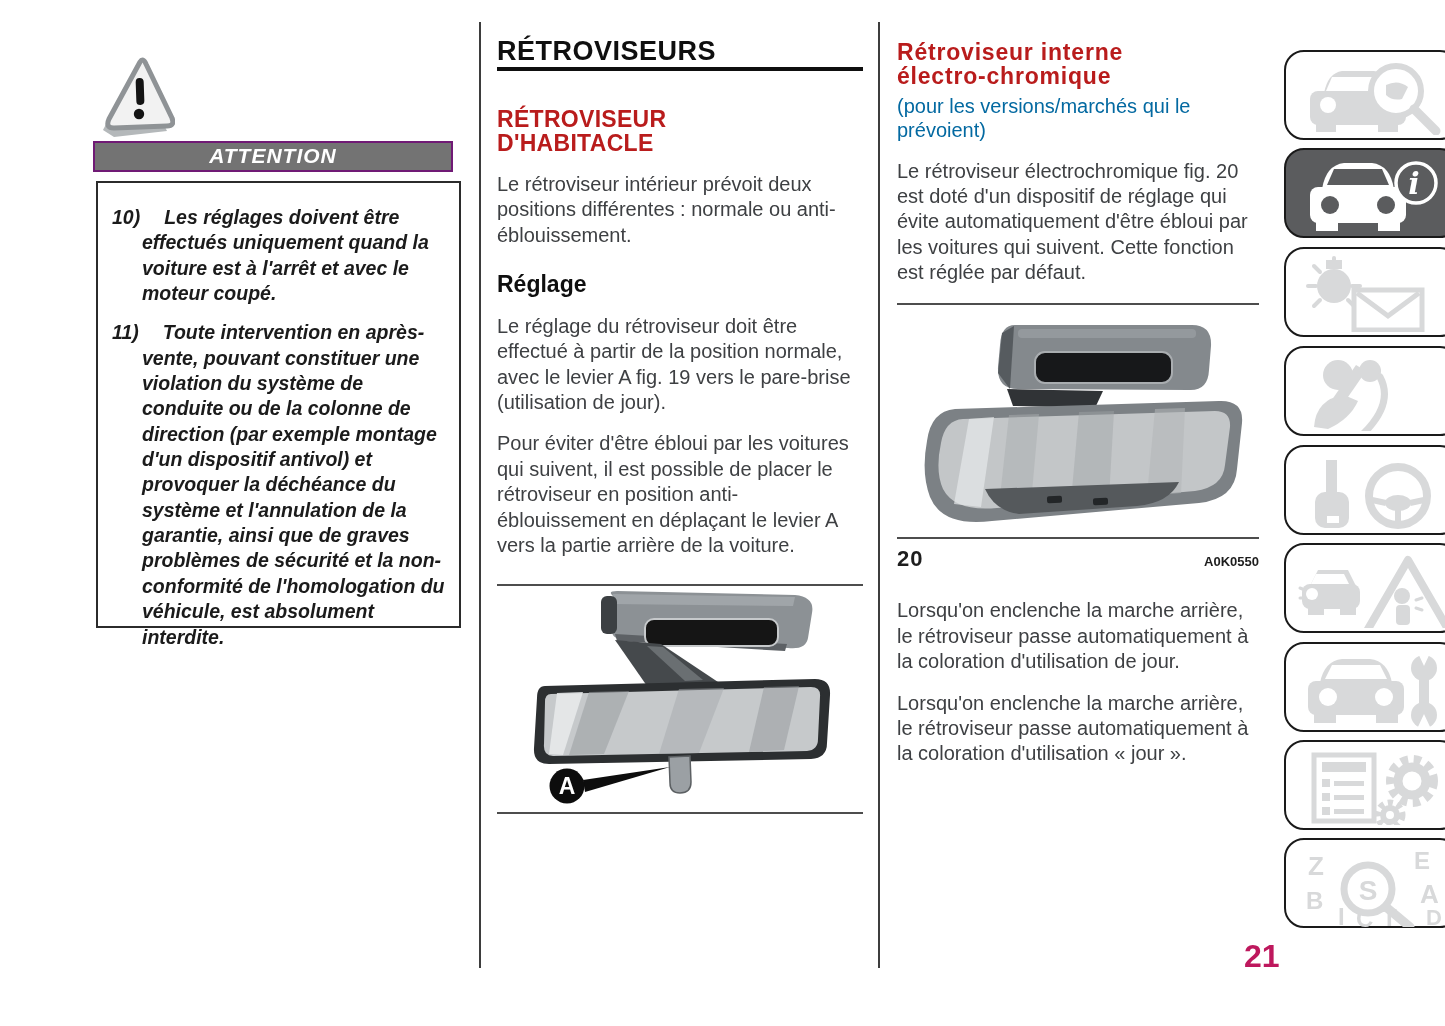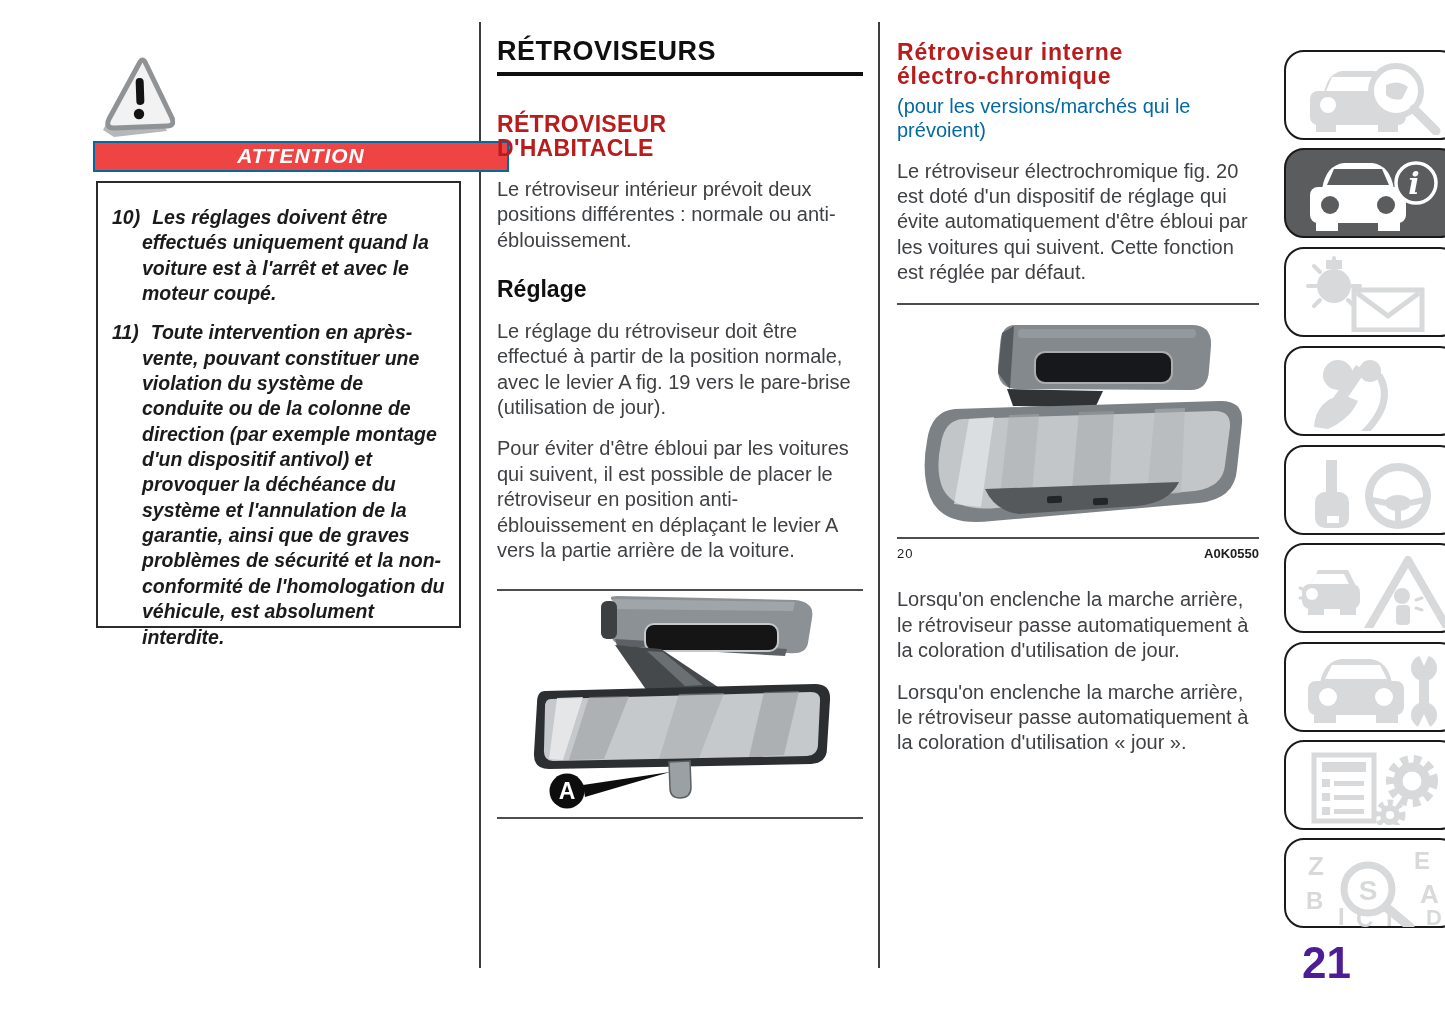--- a/index.html
+++ b/index.html
@@ -8,71 +8,71 @@
     position:relative; width:1445px; height:1026px; background:#ffffff;
     overflow:hidden; font-family:"Liberation Sans","DejaVu Sans",sans-serif; color:#111;
   }
   
   .vsep { position:absolute; top:22px; height:946px; width:2px; background:#3d3d3d; }
   .vsep1 { left:479px; } .vsep2 { left:878px; }
 
   
   .warn-triangle { position:absolute; left:99px; top:56px; }
   .warn-banner {
-    position:absolute; left:93px; top:141px; width:416px; height:31px;
-    background:#ef4444; border:2px solid #0369a1;
+    position:absolute; left:93px; top:141px; width:360px; height:31px;
+    background:#737373; border:2px solid #701a75;
     color:#fff; font-style:italic; font-weight:bold; font-size:21px; letter-spacing:1px;
     text-align:center; line-height:26px;
   }
   .warn-box {
     position:absolute; left:96px; top:181px; width:365px; height:447px;
     border:2px solid #2b2b2b; padding:22px 14px 0 14px;
   }
   .warn-item {
     font-style:italic; font-weight:bold; font-size:19.5px; line-height:1.3;
     color:#1b1b1b; padding-left:30px; text-indent:-30px; margin-bottom:14px;
   }
-  .warn-item .num { margin-right:12px; }
+  .warn-item .num { margin-right:24px; }
 
   
   .col { position:absolute; }
   .col-mid  { left:497px; top:36px; width:366px; }
   .col-right{ left:897px; top:40px; width:362px; }
   h1.doc-title {
     font-size:27px; font-weight:bold; letter-spacing:.5px; color:#0f0f0f;
-    padding-bottom:5px; border-bottom:4px solid #0f0f0f;
+    border-bottom:4px solid #0f0f0f;
   }
   h2.sec { font-size:23px; font-weight:bold; line-height:1.06; color:#b91c1c; }
   .col-mid h2.sec { margin-top:36px; width:230px; letter-spacing:.3px; }
   .col-right h2.sec { width:255px; letter-spacing:.8px; }
   h3.sub { font-size:23px; font-weight:bold; margin-top:23px; color:#0f0f0f; }
   p.body { font-size:20px; line-height:1.27; color:#3e4043; margin-top:16px; }
   p.note { font-size:20px; line-height:1.22; color:#0369a1; margin-top:5px; }
 
   
   figure.fig { margin-top:26px; }
   .col-right figure.fig { margin-top:18px; }
   .figart { border-top:2px solid #4d4d4d; border-bottom:2px solid #4d4d4d; font-size:0; }
   figcaption { display:flex; justify-content:space-between; align-items:baseline; padding-top:7px; }
-  .fignum  { font-size:13px; font-weight:normal; color:#1d1d1d; letter-spacing:1px;text-align:right; }
+  .fignum  { font-size:22px; font-weight:bold; color:#1d1d1d; letter-spacing:1px;text-align:right; }
   .figcode { font-size:13px; font-weight:bold; color:#1d1d1d; }
 
   
   .tab {
     position:absolute; left:1284px; width:176px; height:90px;
     background:#fff; border:2px solid #1a1a1a; border-radius:20px;
   }
   .tab.active { background:#5b5c5e; }
   .tab svg { margin:7px 0 0 12px; }
   .t1{top:50px}.t2{top:148px}.t3{top:247px}.t4{top:346px}.t5{top:445px}
   .t6{top:543px}.t7{top:642px}.t8{top:740px}.t9{top:838px}
 
   .page-num {
-    position:absolute; left:1302px; top:938px;
-    font-size:44px; font-weight:bold; color:#4c1d95;
+    position:absolute; left:1244px; top:938px;
+    font-size:32px; font-weight:bold; color:#be185d;
   }
   .serif-i { font-family:"DejaVu Serif","Liberation Serif",serif; font-style:italic; font-weight:bold; }
 </style>
 </head>
 <body>
 
 <div class="page">
 
   <div class="vsep vsep1"></div>
   <div class="vsep vsep2"></div>

